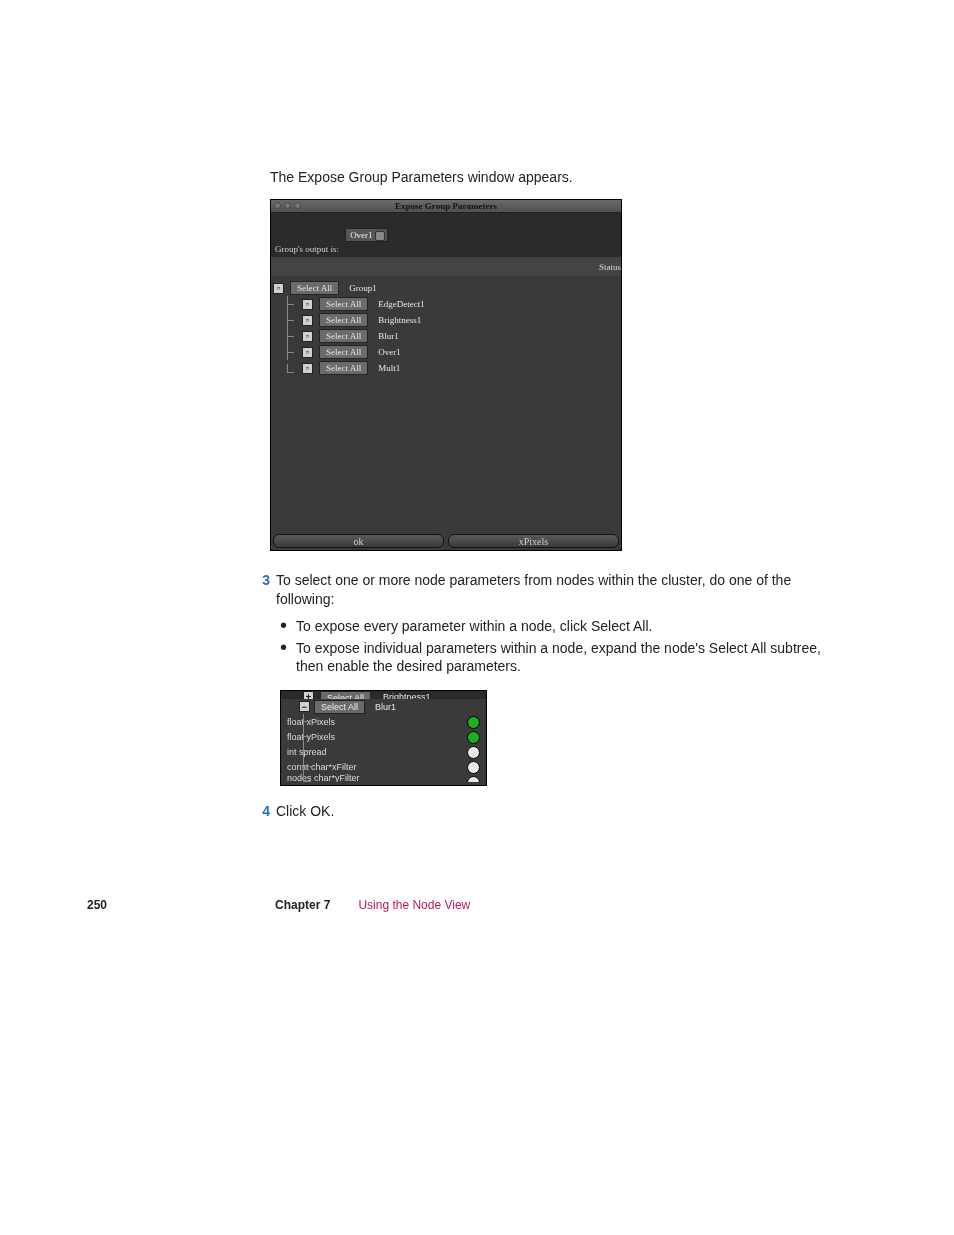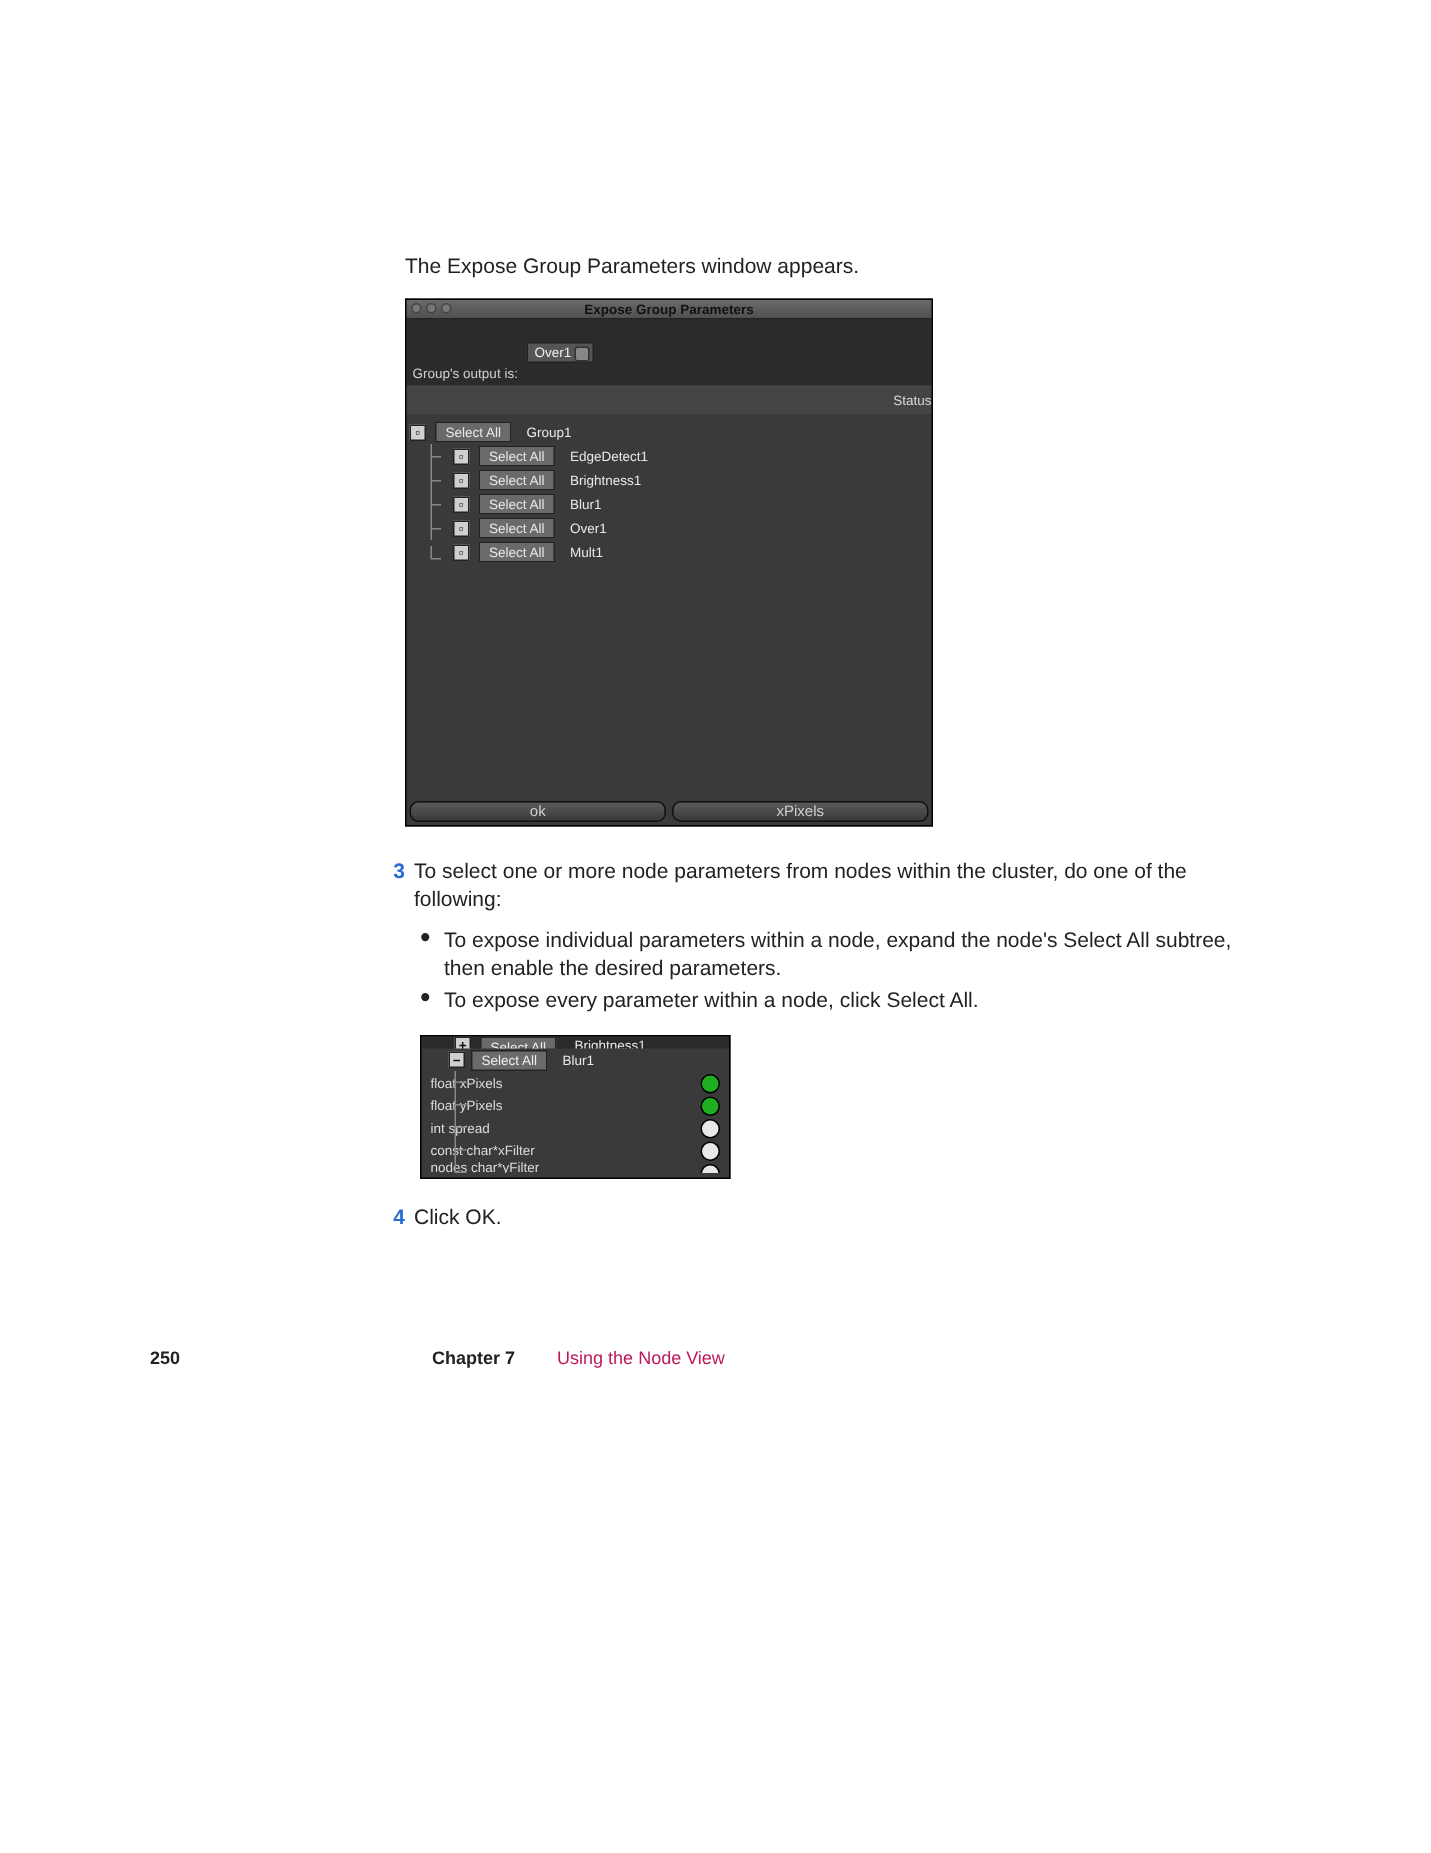--- a/index.html
+++ b/index.html
@@ -27,21 +27,21 @@
   .intro { margin-bottom: 12px; }
 
   
   .shot1 {
     position: relative;
     width: 350px;
     height: 350px;
     background: #3a3a3a;
     border: 1px solid #000;
     margin-bottom: 20px;
-    font-family: Liberation Sans, sans-serif;
+    font-family: Liberation Serif, serif;
     color: #cfcfcf;
     font-size: 9px;
     overflow: hidden;
   }
   .titlebar {
     height: 12px;
     background: linear-gradient(#6a6a6a,#505050);
     border-bottom: 1px solid #222;
     text-align: center;
     font-size: 9px;
@@ -151,21 +151,21 @@
   .leaf::before{content:"";position:absolute;left:22px;top:0;bottom:0;border-left:1px solid #888;}
   .leaf::after{content:"";position:absolute;left:22px;top:7px;width:8px;border-top:1px solid #888;}
   .dot { position:absolute; right:6px; top:2px; width:11px;height:11px;border-radius:50%; border:1px solid #000;}
   .dot.green{ background:#1fae1f;}
   .dot.white{ background:#e8e8e8;}
   .hdrrowcut { height:8px; background:#2a2a2a; padding-left:22px; display:flex; align-items:flex-start; gap:6px; overflow:hidden;}
 
   
   .pagefoot {
     position:absolute;
-    left:100px; bottom:150px;
+    left:87px; bottom:150px;
     font-size:12px;
     display:flex; align-items:center; gap:18px;
   }
   .pagefoot .pn { font-weight:bold; color:#222; }
   .pagefoot .chap { font-weight:bold; color:#222; padding-left:150px;}
   .pagefoot .chtitle { color:#be185d; padding-left:10px;}
   .leftedge {
     position:absolute; left:130px; top:1080px; width:1px; height:90px; background:#2a6bd0;
   }
 </style>
@@ -237,22 +237,22 @@
         <div class="bigbtn">ok</div>
         <div class="bigbtn">xPixels</div>
       </div>
     </div>
 
     <div class="step">
       <div class="stepnum">3</div>
       <div class="steptext">To select one or more node parameters from nodes within the cluster, do one of the following:</div>
     </div>
     <ul class="bullets">
+      <li>To expose every parameter within a node, click Select All.</li>
       <li>To expose individual parameters within a node, expand the node's Select All subtree, then enable the desired parameters.</li>
-      <li>To expose every parameter within a node, click Select All.</li>
     </ul>
 
     <div class="shot2">
       <div class="hdrrowcut">
         <span class="plusbox">+</span>
         <span class="sel">Select All</span>
         <span class="lbl">Brightness1</span>
       </div>
       <div class="row" style="padding-left:18px;">
         <span class="plusbox">−</span>

